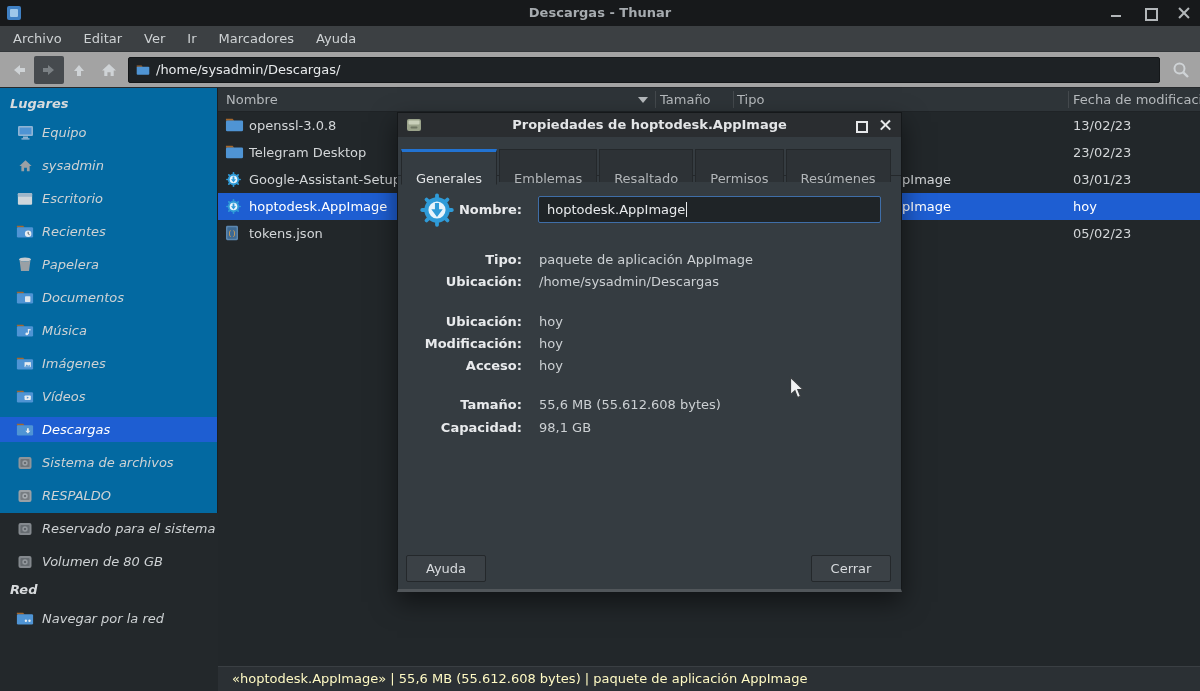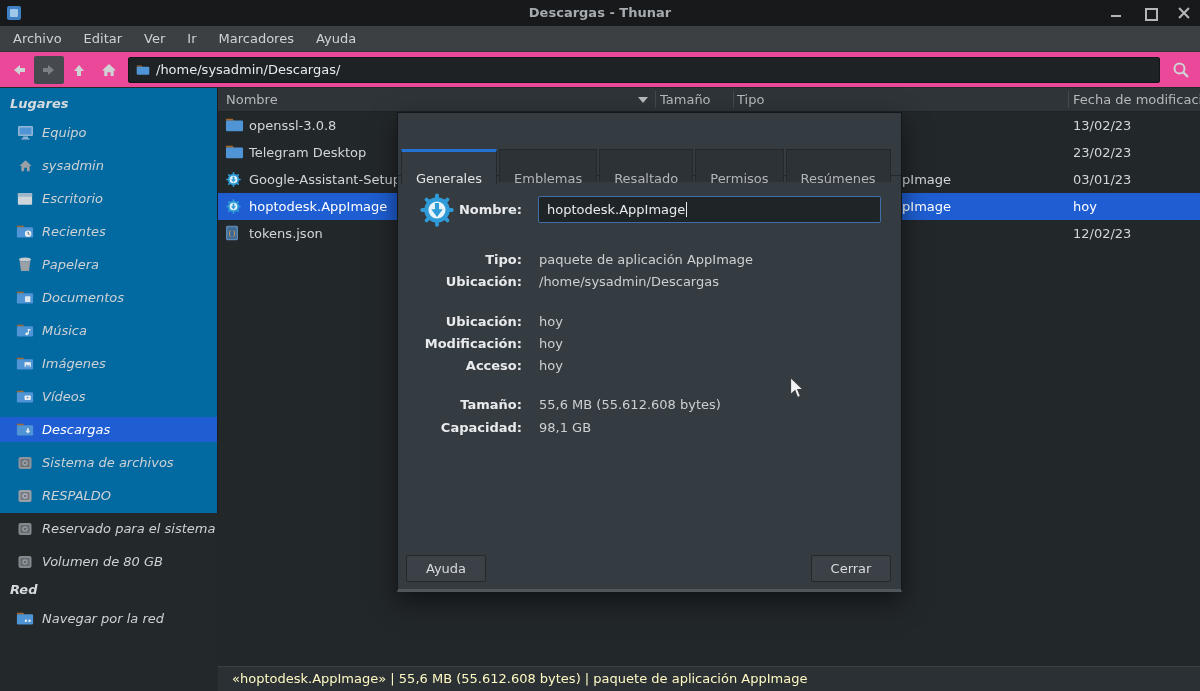--- a/index.html
+++ b/index.html
@@ -27,21 +27,21 @@
   .wc-max::after { content:""; position:absolute; left:1px; top:1px; width:9px; height:9px; border:2px solid #b3b7ba; }
   .wc-close::before,.wc-close::after { content:""; position:absolute; left:-1px; top:5px; width:14px; height:2px; background:#b3b7ba; }
   .wc-close::before { transform:rotate(45deg); }
   .wc-close::after { transform:rotate(-45deg); }
   
   .menubar { position:absolute; left:0; top:26px; width:1200px; height:26px;
     background:#3c4043; border-bottom:1px solid #33373a; display:flex; align-items:center; padding-left:2px; }
   .menu-item { padding:0 11px; line-height:25px; color:#ced2d4; }
   
   .toolbar { position:absolute; left:0; top:52px; width:1200px; height:36px;
-    background:#ec4899; border-bottom:1px solid #26292c; display:flex; align-items:center; padding:0 4px; }
+    background:#a3a3a3; border-bottom:1px solid #26292c; display:flex; align-items:center; padding:0 4px; }
   .navbtn { width:30px; height:28px; display:flex; align-items:center; justify-content:center; border-radius:2px; }
   .navbtn.disabled { background:#464a4e; }
   .pathbar { flex:1; height:26px; margin:0 6px 0 4px; background:#1e2225; border:1px solid #141719;
     border-radius:2px; display:flex; align-items:center; gap:6px; padding:0 7px; color:#e8eaec; }
   .searchbtn { width:30px; height:28px; display:flex; align-items:center; justify-content:center; }
   
   .sidebar { position:absolute; left:0; top:88px; width:218px; height:425px;
     background:#0369a1; border-right:1px solid #1b1f22;font-style:italic; }
   .side-heading { padding:8px 10px 3px 10px; font-weight:bold; color:#d8dbdd; height:24px; }
   .side-item { height:25px; display:flex; align-items:center; gap:8px; padding-left:16px; color:#ced2d4; white-space:nowrap;margin-top:8px; }
@@ -413,30 +413,42 @@
     <div class="listrow">
       <span class="cell cell-icon">
           <svg width="14" height="16" viewBox="0 0 14 16">
             <rect x="1" y="0.8" width="12" height="14.4" rx="1.4" fill="#5b87b0"></rect>
             <rect x="2.4" y="2.2" width="9.2" height="11.6" rx="0.8" fill="#3e6a93"></rect>
             <text x="7" y="11" font-size="7.5" fill="#f0a848" text-anchor="middle" font-family="DejaVu Sans Mono, monospace">()</text>
           </svg>
         </span>
       <span class="cell cell-name">tokens.json</span>
       <span class="cell cell-tipo"></span>
-      <span class="cell cell-fecha">12/02/23</span>
+      <span class="cell cell-fecha">05/02/23</span>
     </div>
   </div>
 </div>
 
 <div class="statusbar">
   <span>«hoptodesk.AppImage»  |  55,6 MB (55.612.608 bytes)  |  paquete de aplicación AppImage</span>
 </div>
 
 <div class="dialog">
+  <div class="dlg-titlebar">
+    <svg width="16" height="14" viewBox="0 0 16 14">
+        <rect x="1" y="1" width="14" height="12" rx="2" fill="#9ba38b"></rect>
+        <rect x="2.5" y="2.5" width="11" height="4" rx="1" fill="#c9cfba"></rect>
+        <rect x="4.5" y="8.5" width="7" height="2" rx="1" fill="#6f7663"></rect>
+      </svg>
+    <span class="dlg-title">Propiedades de hoptodesk.AppImage</span>
+    <span class="dlg-buttons">
+      <span class="dwc dwc-max"></span>
+      <span class="dwc dwc-close"></span>
+    </span>
+  </div>
 
   <div class="dlg-tabs">
     <span class="tab active">Generales</span>
     <span class="tab">Emblemas</span>
     <span class="tab">Resaltado</span>
     <span class="tab">Permisos</span>
     <span class="tab">Resúmenes</span>
   </div>
 
   <div class="dlg-body">

